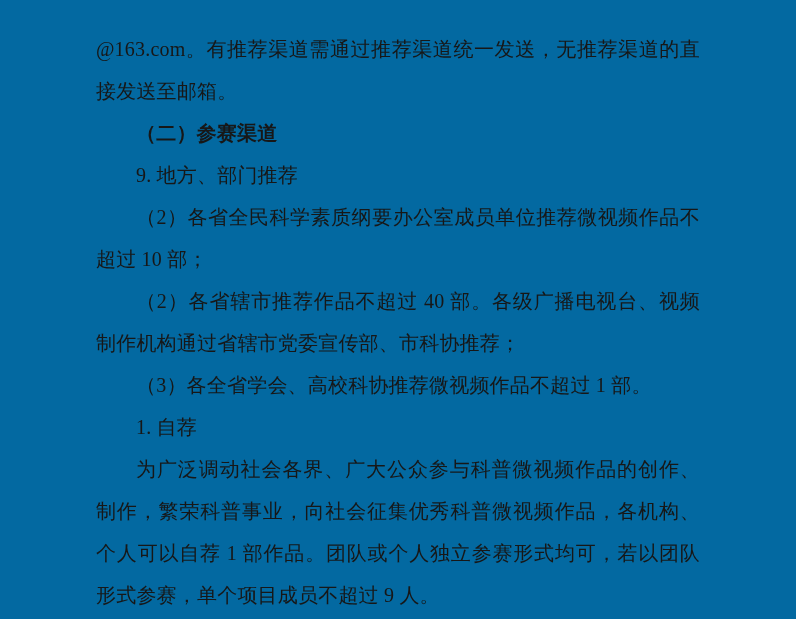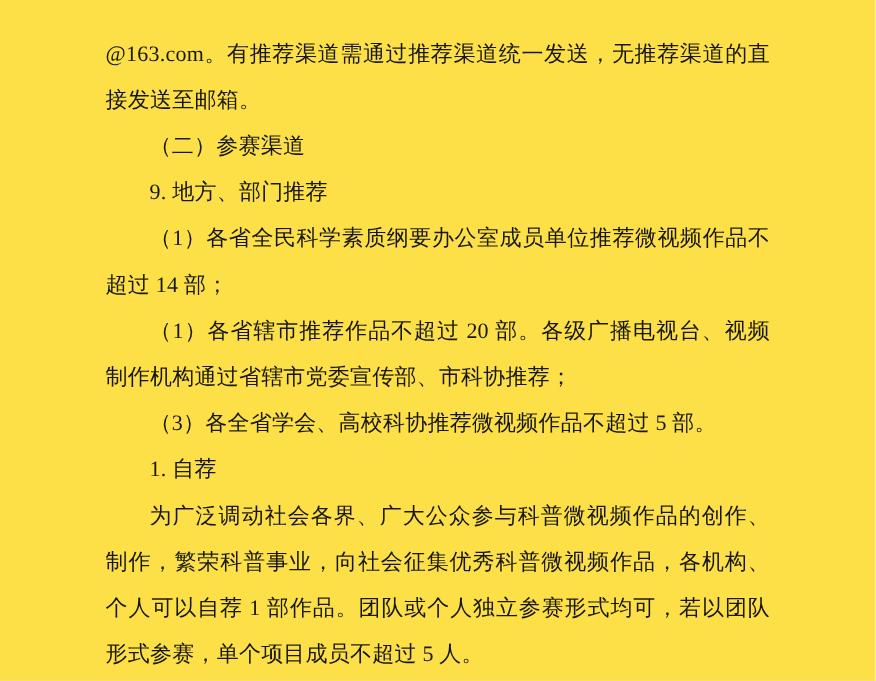--- a/index.html
+++ b/index.html
@@ -11,21 +11,21 @@
     width: 796px;
     height: 619px;
     overflow: hidden;
     font-family: "Liberation Serif", "DejaVu Serif", serif;
     color: #1a1a1a;
   }
   .page {
     position: relative;
     width: 796px;
     height: 619px;
-    background: #fde047;
+    background: #0369a1;
     box-sizing: border-box;
     padding: 28px 96px 0 96px;
   }
   .doc-body {
     font-size: 20px;
     line-height: 42px;
     color: #171717;
     text-align: justify;
     text-justify: inter-ideograph;
     letter-spacing: 0.2px;
@@ -33,33 +33,33 @@
   .para {
     margin: 0;
     text-indent: 0;
     white-space: normal;
   }
   .para.indent {
     text-indent: 40px;
   }
   .para.heading {
     text-indent: 40px;
-    font-weight: normal;
+    font-weight: bold;
   }
   .para.subheading {
     text-indent: 40px;
   }
 </style>
 </head>
 <body>
 
 <div class="page">
   <div class="doc-body">
     <p class="para">@163.com。有推荐渠道需通过推荐渠道统一发送，无推荐渠道的直接发送至邮箱。</p>
     <p class="para heading">（二）参赛渠道</p>
     <p class="para subheading">9. 地方、部门推荐</p>
-    <p class="para indent">（1）各省全民科学素质纲要办公室成员单位推荐微视频作品不超过 14 部；</p>
-    <p class="para indent">（1）各省辖市推荐作品不超过 20 部。各级广播电视台、视频制作机构通过省辖市党委宣传部、市科协推荐；</p>
-    <p class="para indent">（3）各全省学会、高校科协推荐微视频作品不超过 5 部。</p>
+    <p class="para indent">（2）各省全民科学素质纲要办公室成员单位推荐微视频作品不超过 10 部；</p>
+    <p class="para indent">（2）各省辖市推荐作品不超过 40 部。各级广播电视台、视频制作机构通过省辖市党委宣传部、市科协推荐；</p>
+    <p class="para indent">（3）各全省学会、高校科协推荐微视频作品不超过 1 部。</p>
     <p class="para subheading">1. 自荐</p>
-    <p class="para indent">为广泛调动社会各界、广大公众参与科普微视频作品的创作、制作，繁荣科普事业，向社会征集优秀科普微视频作品，各机构、个人可以自荐 1 部作品。团队或个人独立参赛形式均可，若以团队形式参赛，单个项目成员不超过 5 人。</p>
+    <p class="para indent">为广泛调动社会各界、广大公众参与科普微视频作品的创作、制作，繁荣科普事业，向社会征集优秀科普微视频作品，各机构、个人可以自荐 1 部作品。团队或个人独立参赛形式均可，若以团队形式参赛，单个项目成员不超过 9 人。</p>
   </div>
 </div>
 
 </body></html>

